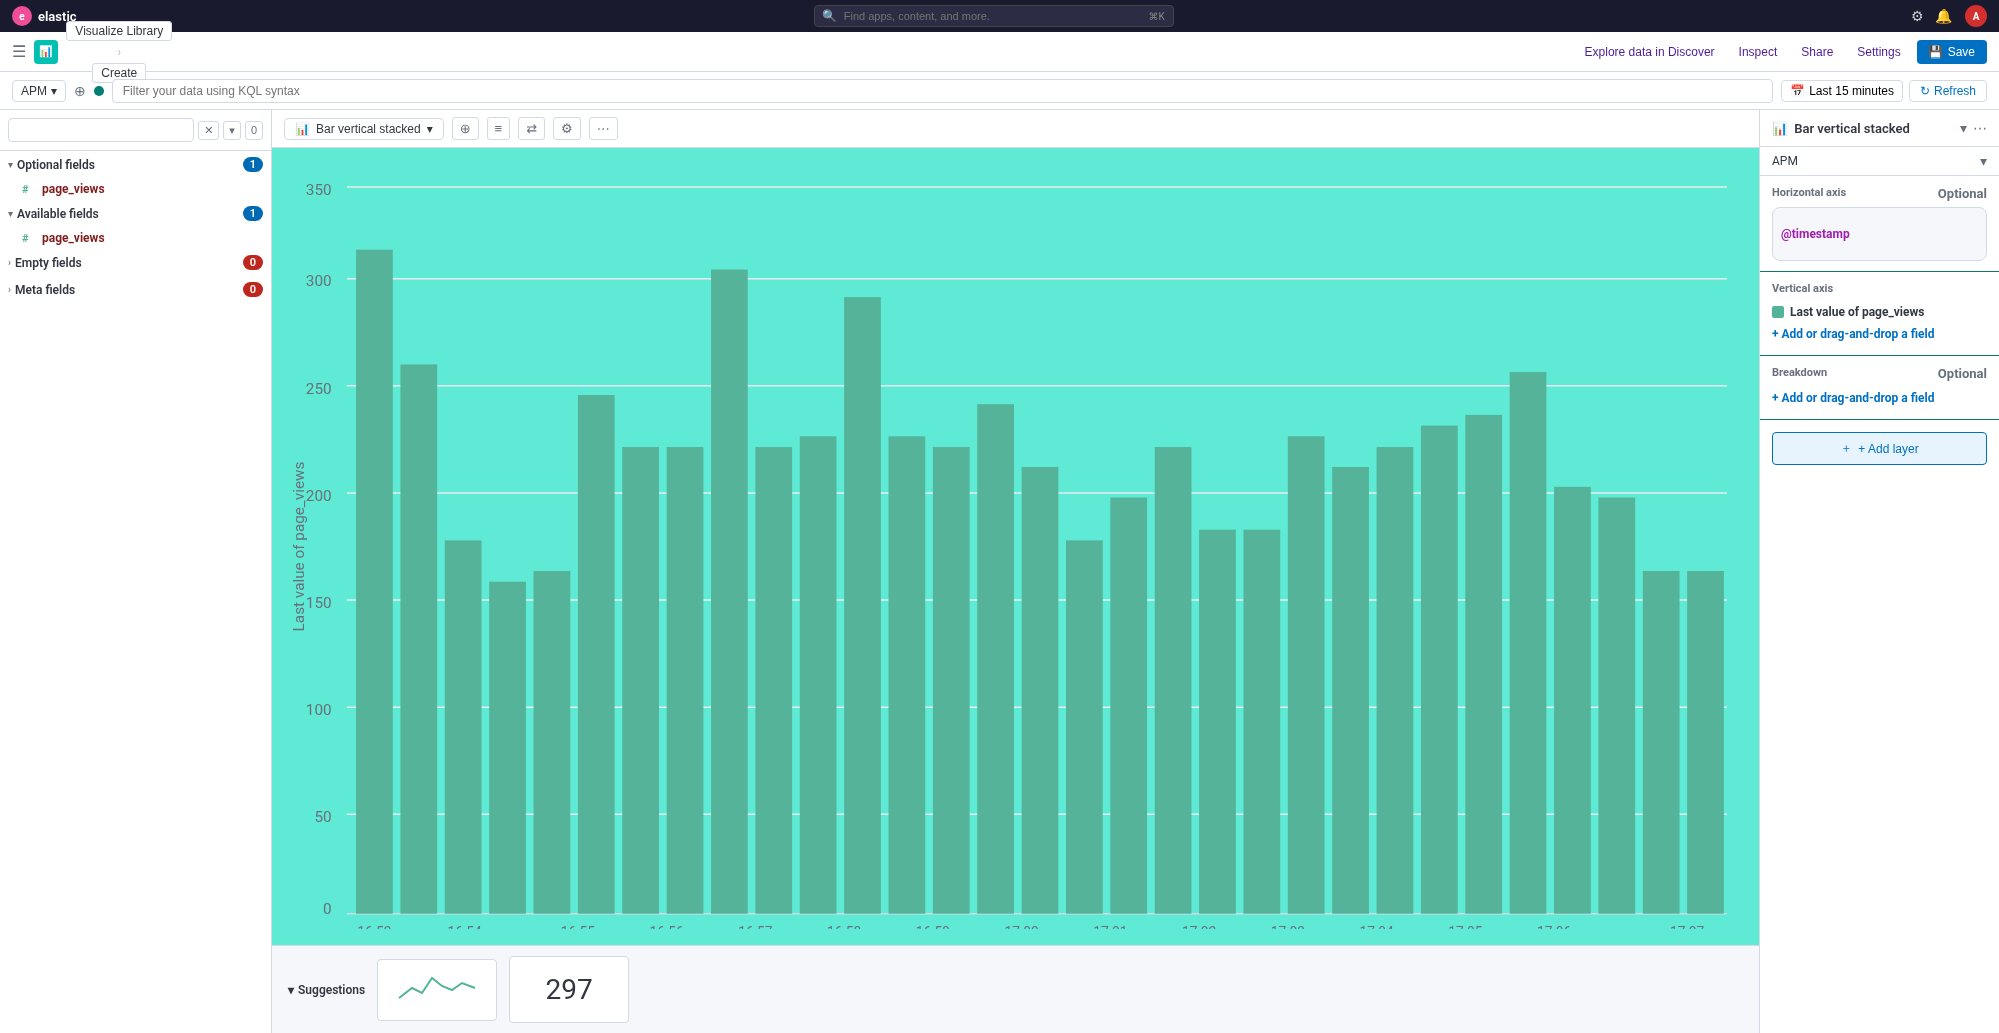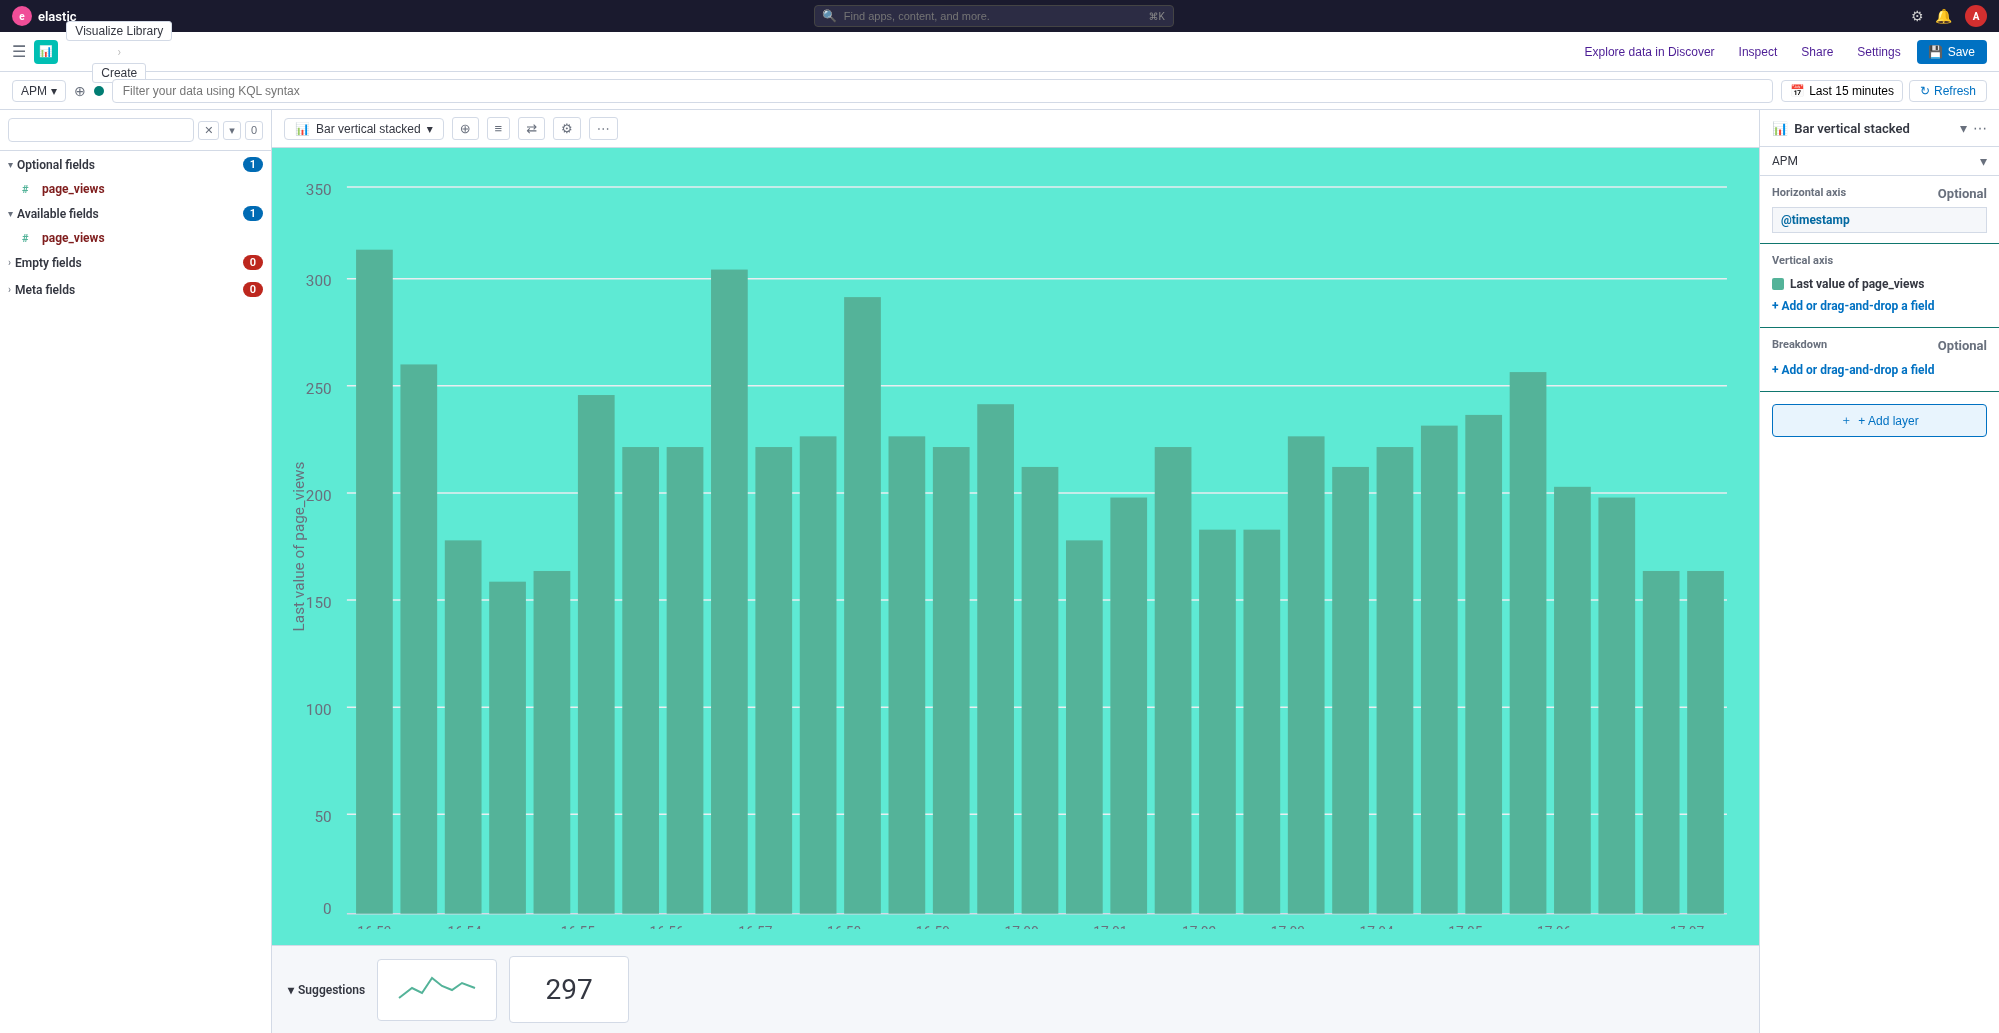--- a/index.html
+++ b/index.html
@@ -75,21 +75,21 @@
     .suggestion-number { font-size: 28px; font-weight: 400; color: #343741; padding: 8px 20px; display: flex; align-items: center; justify-content: center; }
 
     
     .right-panel { width: 240px; background: #fff; border-left: 1px solid #d3dae6; overflow-y: auto; flex-shrink: 0; }
     .right-panel-header { padding: 10px 12px; border-bottom: 1px solid #d3dae6; display: flex; align-items: center; gap: 6px; }
     .right-panel-title { font-size: 13px; font-weight: 600; flex: 1; }
     .right-panel-icons { display: flex; gap: 6px; }
     .r-icon-btn { background: none; border: none; cursor: pointer; font-size: 14px; color: #69707d; }
     .right-section { padding: 10px 12px; border-bottom: 1px solid #0f766e; font-weight: bold; }
     .right-section-label { font-size: 11px; color: #69707d; margin-bottom: 6px; display: flex; justify-content: space-between; }
-    .right-section-value { font-size: 12px; color: #0369a1; background: #f5f7fa; border: 1px solid #d3dae6; border-radius: 0; padding: 5px 8px; cursor: pointer; }
+    .right-section-value { font-size: 12px; color: #a21caf; background: #f5f7fa; border: 1px solid #d3dae6; border-radius: 8px; padding: 19px 8px; cursor: pointer; }
     .axis-field { display: flex; align-items: center; gap: 6px; padding: 4px 0; }
     .axis-field-color { width: 12px; height: 12px; background: #54b399; border-radius: 2px; }
     .axis-field-name { font-size: 12px; color: #343741; flex: 1; }
     .add-field-btn { display: flex; align-items: center; gap: 4px; font-size: 12px; color: #0071c2; cursor: pointer; padding: 4px 0; }
     .add-layer-btn { margin: 12px; border: 1px solid #0071c2; border-radius: 4px; padding: 7px; font-size: 12px; color: #0071c2; background: #e8f4fd; cursor: pointer; display: flex; align-items: center; justify-content: center; gap: 6px; width: calc(100% - 24px); }
     .source-row { display: flex; align-items: center; justify-content: space-between; padding: 6px 12px; border-bottom: 1px solid #d3dae6; }
     .source-name { font-size: 12px; color: #343741; }
 
     .optional-label { color: #69707d; font-size: 13px; text-align: right; }
   </style>

